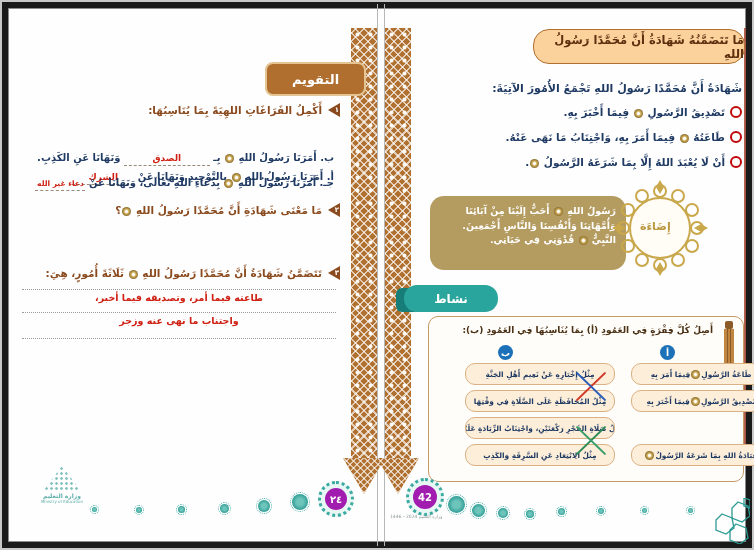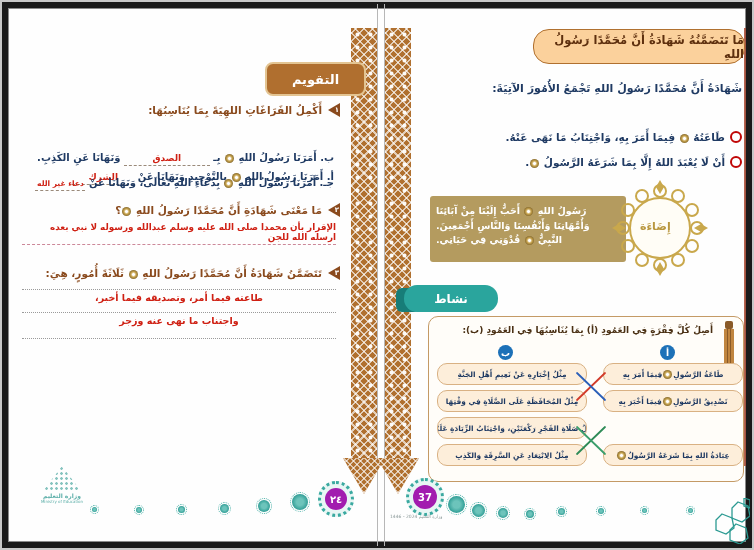--- a/index.html
+++ b/index.html
@@ -23,34 +23,34 @@
     background-image:repeating-linear-gradient(45deg, rgba(255,255,255,.6) 0 1.5px, transparent 1.5px 5px),
       repeating-linear-gradient(-45deg, rgba(255,255,255,.6) 0 1.5px, transparent 1.5px 5px);
     clip-path:polygon(50% 100%,0 0,100% 0);}
 
   
   .header-pill{position:absolute;background:#fbd19c;border:1.5px solid #b0702f;border-radius:16px;
     color:#5d2f0e;font-weight:bold;font-size:11.5px;display:flex;align-items:center;justify-content:center;direction:rtl;}
   .intro{position:absolute;direction:rtl;text-align:right;color:#1f3a63;font-weight:bold;font-size:11px;}
   .bullet-line{position:absolute;direction:rtl;text-align:right;color:#1f3a63;font-weight:bold;font-size:10.5px;display:flex;align-items:center;gap:5px;}
   .ring{display:inline-block;width:8px;height:8px;border-radius:50%;border:2.5px solid #c00606;background:#fff;flex:0 0 auto;}
-  .gold-box{position:absolute;background:#b49b5f;border-radius:3px;color:#fff;font-weight:bold;font-size:9.5px;
-    direction:rtl;text-align:left;padding:8px 10px 6px 6px;line-height:1.55;}
+  .gold-box{position:absolute;background:#b49b5f;border-radius:14px;color:#fff;font-weight:bold;font-size:9.5px;
+    direction:rtl;text-align:right;padding:8px 10px 14px 6px;line-height:1.55;}
   .medallion{position:absolute;}
   .medallion-label{position:absolute;color:#b9973f;font-weight:bold;font-size:11px;direction:rtl;}
   .tab-dark{position:absolute;background:#177d78;border-radius:6px;}
   .tab-pill{position:absolute;background:#2aa59d;border-radius:13px;color:#fff;font-weight:bold;font-size:12px;
     display:flex;align-items:center;justify-content:center;direction:rtl;}
   .activity-box{position:absolute;border:1.5px solid #c49a66;border-radius:10px;background:#fffdf9;}
   .instruction{position:absolute;direction:rtl;text-align:right;color:#4a3014;font-weight:bold;font-size:9px;}
   .col-circle{position:absolute;width:15px;height:15px;border-radius:50%;background:#1d71b8;color:#fff;
     font-size:9px;font-weight:bold;display:flex;align-items:center;justify-content:center;}
   .pill{position:absolute;height:20px;background:#fdeeda;border:1px solid #d9b183;border-radius:10px;
     color:#1f3a63;font-weight:bold;font-size:7.4px;display:flex;align-items:center;justify-content:center;
-    direction:rtl;white-space:nowrap;overflow:hidden;padding:0 4px;}
+    direction:rtl;white-space:nowrap;overflow:hidden;padding:0 4px;margin-left:28px;}
 
   
   .eval-title{position:absolute;background:#b06f2f;border:2px solid #e3c492;border-radius:8px;color:#fff;
     font-weight:bold;font-size:13px;display:flex;align-items:center;justify-content:center;}
   .qline{position:absolute;direction:rtl;text-align:right;display:flex;align-items:center;gap:5px;
     color:#8a4a1d;font-weight:bold;font-size:10.5px;}
   .qmark-wrap{position:relative;width:13px;height:14px;flex:0 0 auto;}
   .qmark-tri{position:absolute;right:0;top:0;width:0;height:0;border-top:7px solid transparent;
     border-bottom:7px solid transparent;border-right:12px solid #8a4a1d;}
   .qmark-num{position:absolute;right:1px;top:3px;color:#fff;font-size:7px;font-weight:bold;}
@@ -94,20 +94,24 @@
   <div class="strip" style="left:385px;top:28px;height:430px;"></div>
   <div class="flourish" style="left:343px;top:458px;"></div>
   <div class="flourish" style="left:377px;top:458px;"></div>
 
   <div class="header-pill" style="left:533px;top:29px;width:210px;height:33px;">
     <span>مَا تَتَضَمَّنُهُ شَهَادَةُ أَنَّ مُحَمَّدًا رَسُولُ اللهِ</span>
   </div>
 
   <div class="intro" style="left:428px;top:82px;width:314px;">شَهَادَةُ أَنَّ مُحَمَّدًا رَسُولُ اللهِ تَجْمَعُ الأُمُورَ الآتِيَةَ:</div>
 
+  <div class="bullet-line" style="left:448px;top:106px;width:294px;">
+    <span class="ring"></span>
+    <span>تَصْدِيقُ الرَّسُولِ <span class="saw"></span> فِيمَا أَخْبَرَ بِهِ.</span>
+  </div>
   <div class="bullet-line" style="left:448px;top:156px;width:294px;">
     <span class="ring"></span>
     <span>أَنْ لَا يُعْبَدَ اللهُ إِلَّا بِمَا شَرَعَهُ الرَّسُولُ <span class="saw"></span>.</span>
   </div>
   <div class="bullet-line" style="left:448px;top:131px;width:294px;">
     <span class="ring"></span>
     <span>طَاعَتُهُ <span class="saw"></span> فِيمَا أَمَرَ بِهِ، وَاجْتِنَابُ مَا نَهَى عَنْهُ.</span>
   </div>
 
   <div class="gold-box" style="left:430px;top:196px;width:180px;height:52px;">
@@ -219,21 +223,20 @@
     </span>
   </div>
 
   <div class="qline" style="left:22px;top:203px;width:318px;">
     <span class="qmark-wrap">
       <span class="qmark-tri"></span>
         <span class="qmark-num">٢</span>
     </span>
     <span>مَا مَعْنَى شَهَادَةِ أَنَّ مُحَمَّدًا رَسُولُ اللهِ <span class="saw"></span>؟</span>
   </div>
-  <div class="hand-line" style="left:22px;top:222px;width:314px;">الإقرار بأن محمدا صلى الله عليه وسلم عبدالله ورسوله لا نبي بعده ارسله الله للجن</div>
 
   <div class="qline" style="left:22px;top:266px;width:318px;">
     <span class="qmark-wrap">
       <span class="qmark-tri"></span>
         <span class="qmark-num">٣</span>
     </span>
     <span>تَتَضَمَّنُ شَهَادَةُ أَنَّ مُحَمَّدًا رَسُولُ اللهِ <span class="saw"></span> ثَلَاثَةَ أُمُورٍ، هِيَ:</span>
   </div>
   <div class="dotline" style="left:22px;top:289px;width:314px;"></div>
   <div class="hand-center" style="left:22px;top:292px;width:314px;">طاعته فيما أمر، وتصديقه فيما أخبر،</div>
@@ -251,21 +254,21 @@
     <div class="medal" style="width:22px;height:22px;">٢٤</div>
   </div>
   <span class="rosette" style="left:292px;top:494px;width:16px;height:16px;"></span>
   <span class="rosette" style="left:258px;top:500px;width:12px;height:12px;"></span>
   <span class="rosette" style="left:220px;top:504px;width:9px;height:9px;"></span>
   <span class="rosette" style="left:178px;top:506px;width:7px;height:7px;"></span>
   <span class="rosette" style="left:136px;top:507px;width:6px;height:6px;"></span>
   <span class="rosette" style="left:92px;top:507px;width:5px;height:5px;"></span>
 
   <div class="medal-ring" style="left:406px;top:478px;width:32px;height:32px;">
-    <div class="medal" style="width:24px;height:24px;">37</div>
+    <div class="medal" style="width:24px;height:24px;">42</div>
   </div>
   <div class="edition" style="left:390px;top:514px;width:60px;">وزارة التعليم 2024 - 1446</div>
   <span class="rosette" style="left:448px;top:496px;width:17px;height:17px;"></span>
   <span class="rosette" style="left:472px;top:504px;width:13px;height:13px;"></span>
   <span class="rosette" style="left:498px;top:508px;width:10px;height:10px;"></span>
   <span class="rosette" style="left:526px;top:510px;width:8px;height:8px;"></span>
   <span class="rosette" style="left:558px;top:508px;width:7px;height:7px;"></span>
   <span class="rosette" style="left:598px;top:508px;width:6px;height:6px;"></span>
   <span class="rosette" style="left:642px;top:508px;width:5px;height:5px;"></span>
   <span class="rosette" style="left:688px;top:508px;width:5px;height:5px;"></span>

